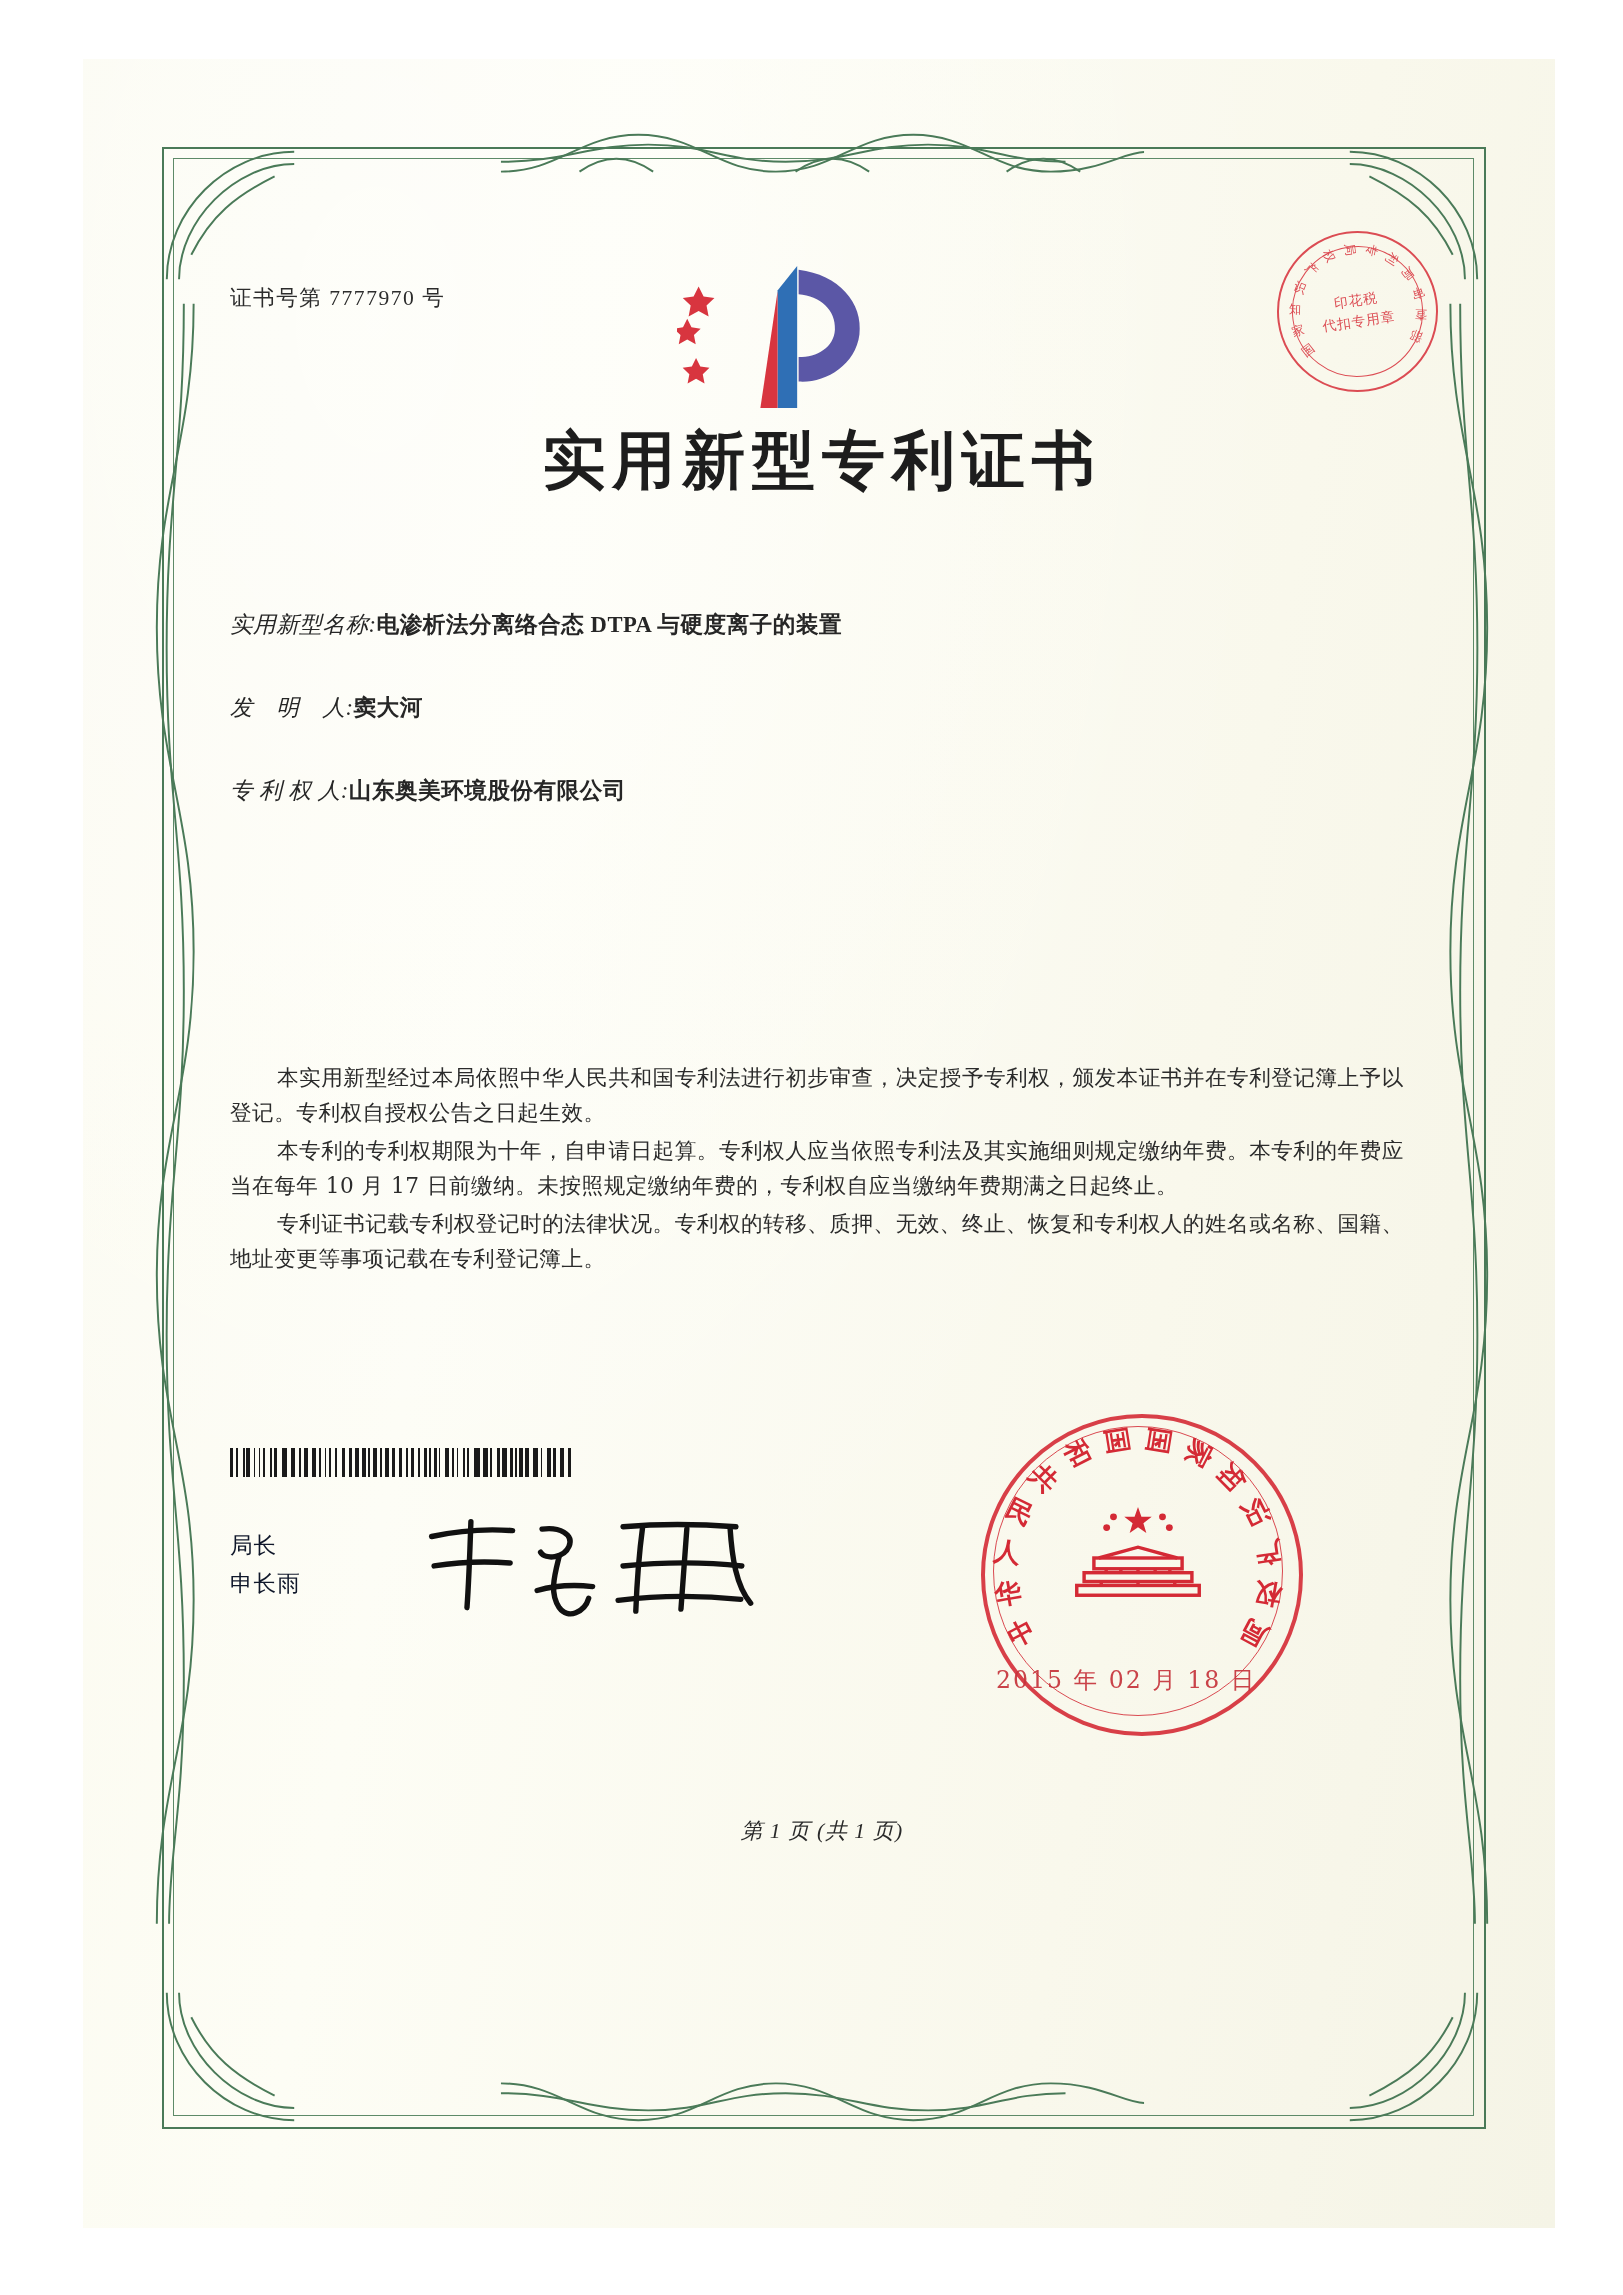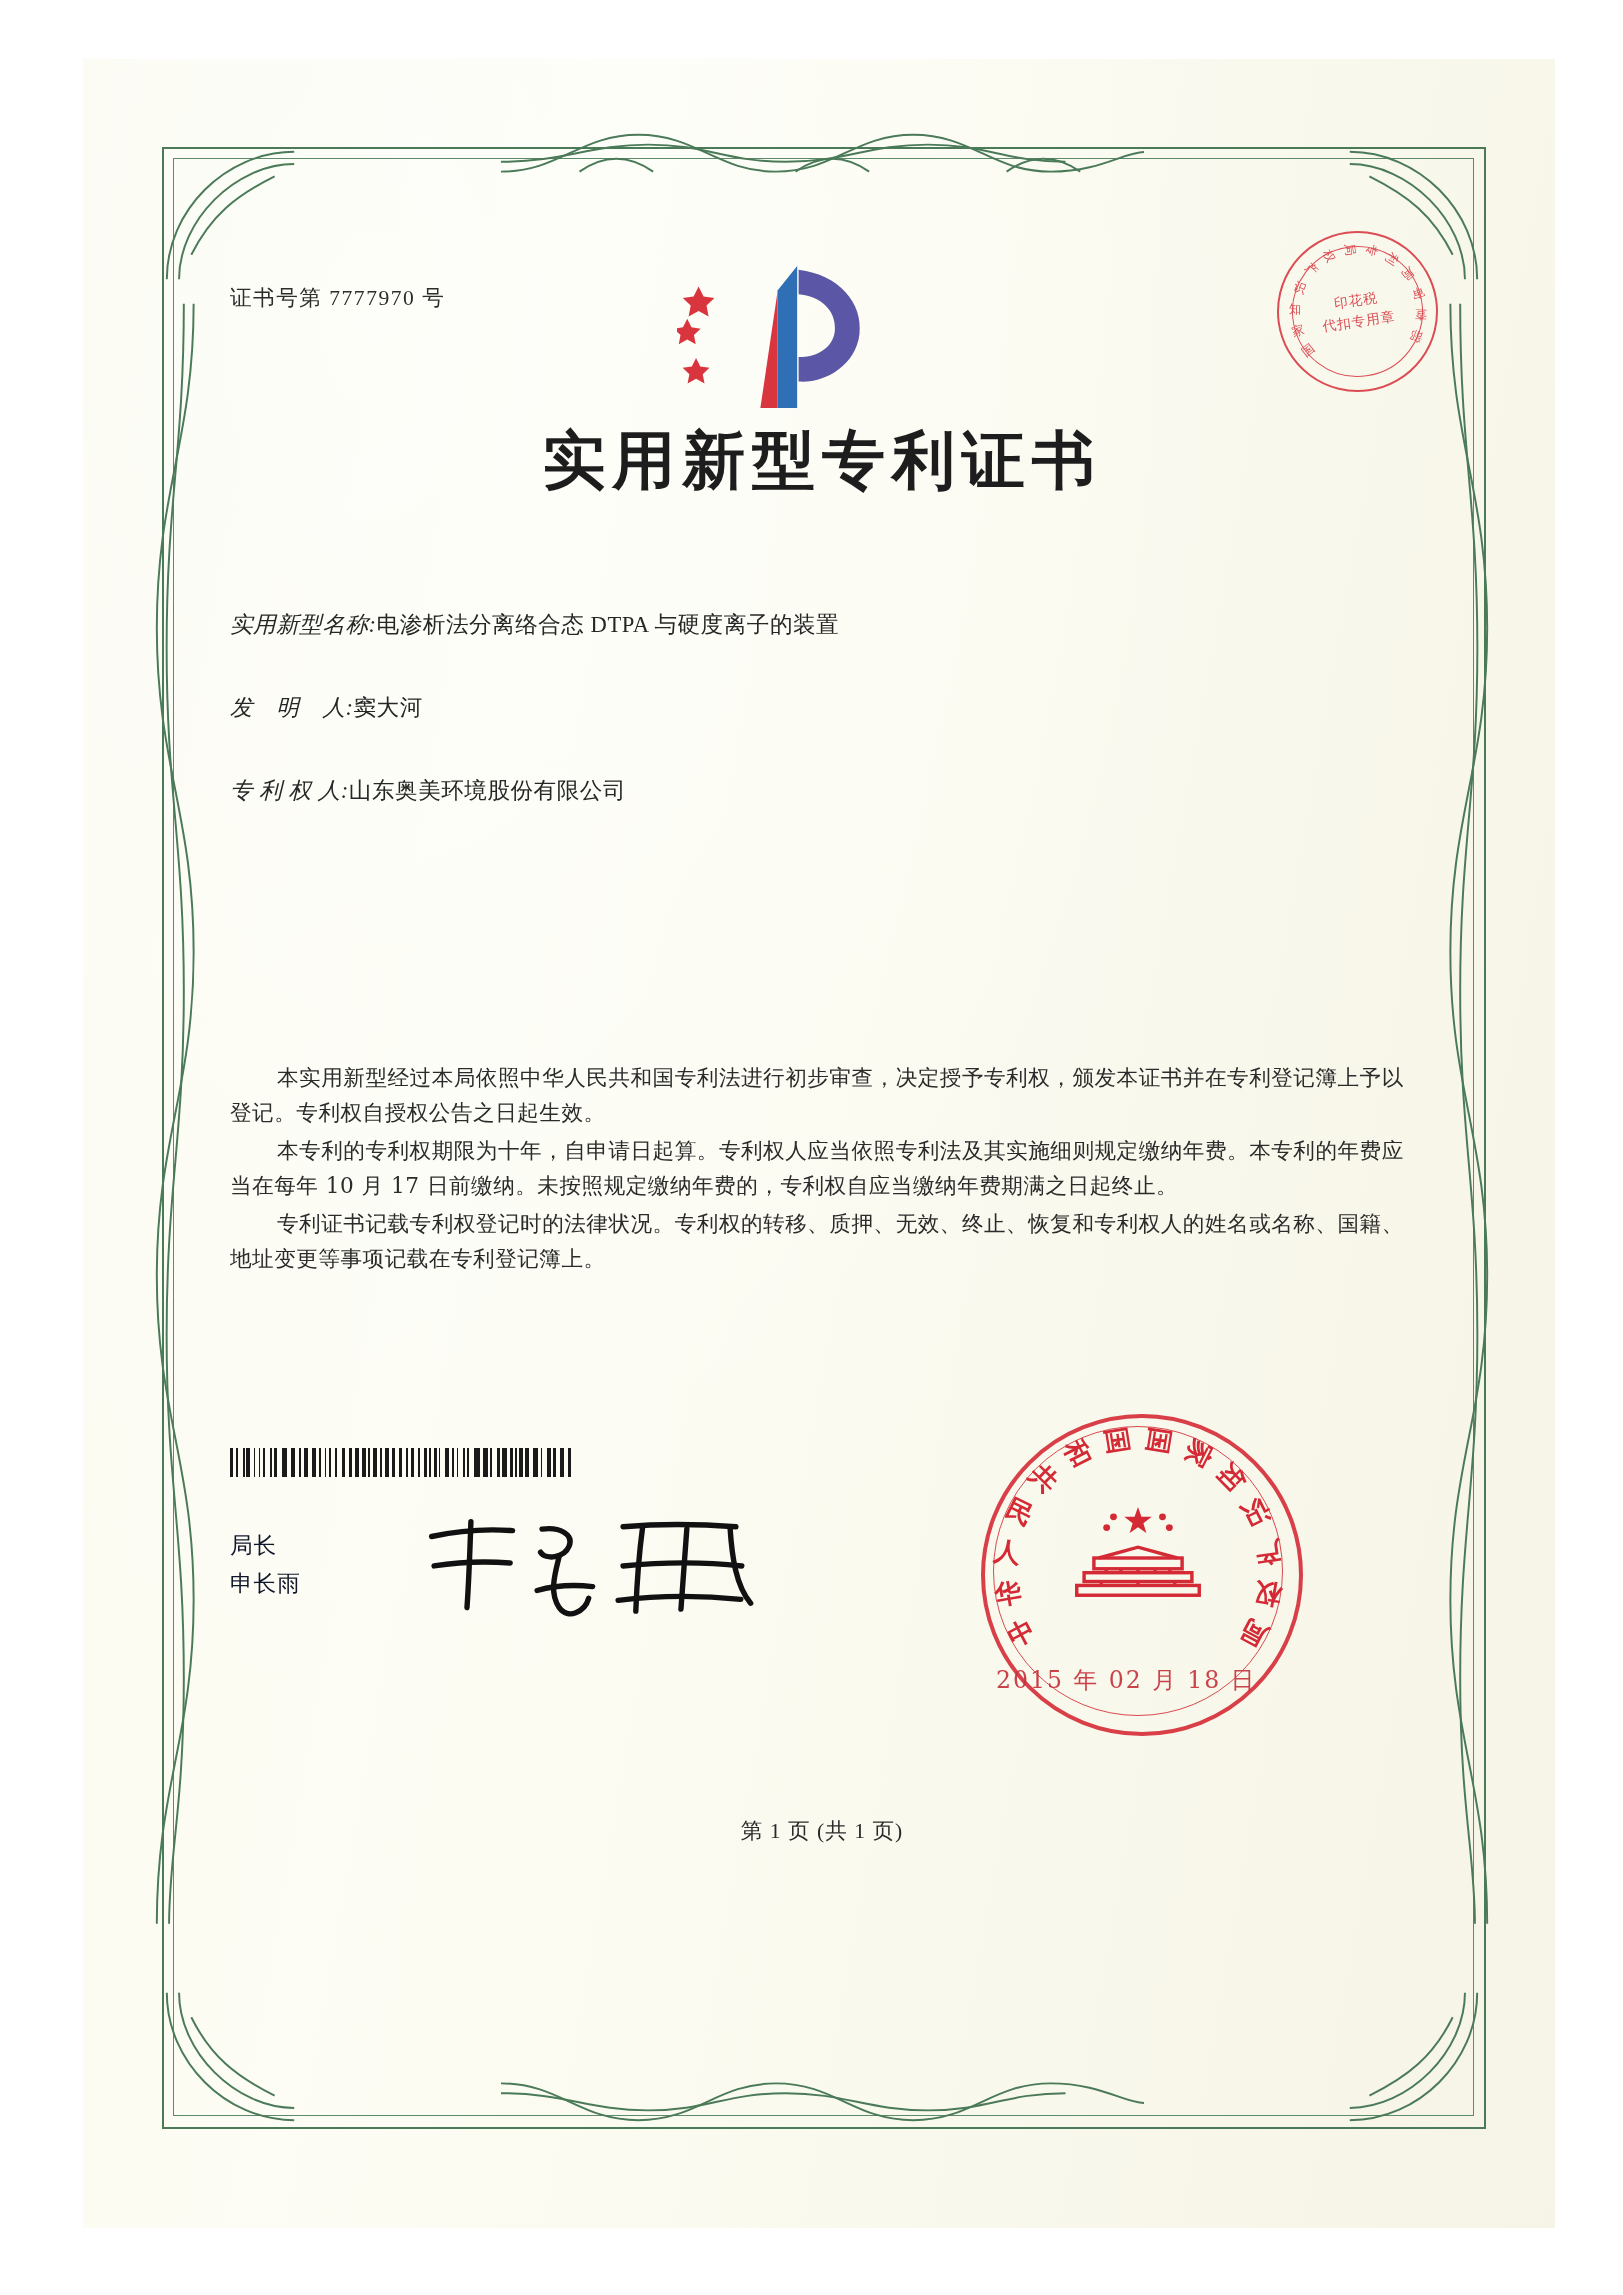--- a/index.html
+++ b/index.html
@@ -173,20 +173,21 @@
     white-space: nowrap;
   }
   .field-label {
     display: inline-block;
     letter-spacing: 0.5px;
     font-style: italic;
   }
   .field-value {
     display: inline-block;
     letter-spacing: 0.5px;
+    font-weight: bold;
   }
 
   .paras {
     position: absolute;
     left: 34px;
     top: 879px;
     width: 1178px;
     font-family: "DejaVu Serif", serif;
     color: #2b2b2b;
     font-size: 21.6px;
@@ -292,20 +293,21 @@
 
   .page-footer {
     position: absolute;
     left: 0;
     top: 1634px;
     width: 100%;
     text-align: center;
     font-size: 21.6px;
     color: #2a2a2a;
     letter-spacing: 1px;
+    font-style: italic;
   }
 </style>
 </head>
 <body>
 
 <div id="page">
 
   <div class="scan-edge"></div>
   <div class="scan-edge-2"></div>
 

